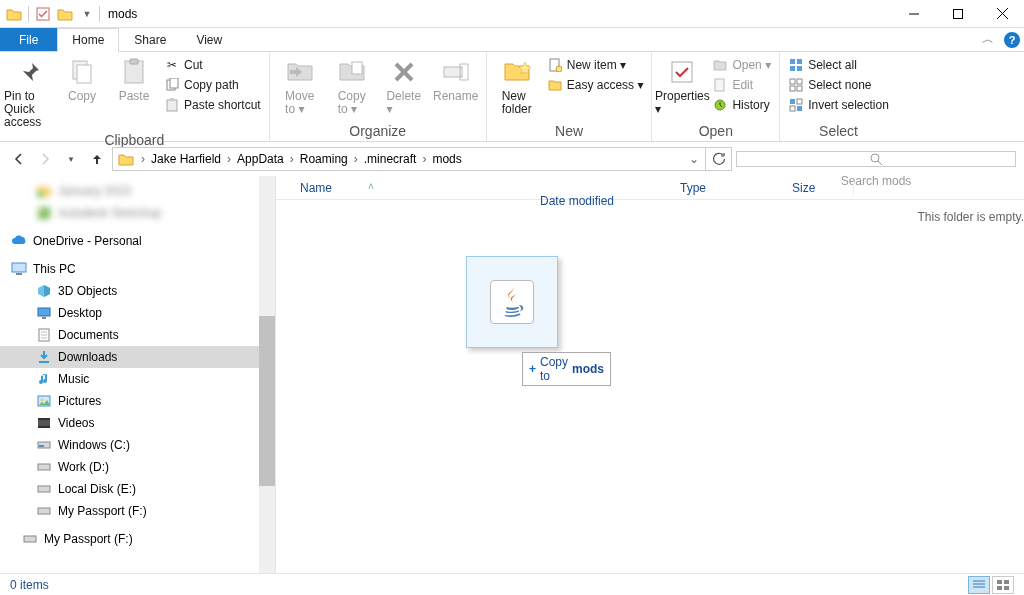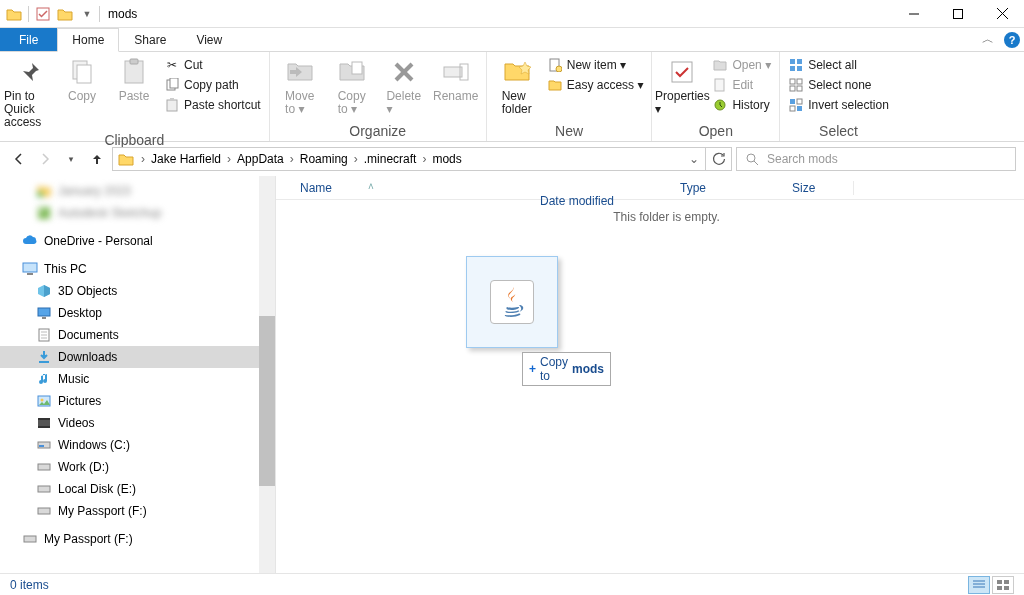--- a/index.html
+++ b/index.html
@@ -35,42 +35,42 @@
 
 .navrow { height: 34px; display: flex; align-items: center; gap: 4px; padding: 0 8px; }
 .navbtn { width: 22px; height: 22px; display: flex; align-items: center; justify-content: center; color: #555; }
 .navbtn.disabled { color: #c0c0c0; }
 .crumbbox { flex: 1; height: 24px; border: 1px solid #ccc; display: flex; align-items: center; padding: 0 2px; overflow: hidden; }
 .crumb-icon { width: 18px; height: 18px; display: flex; align-items: center; justify-content: center; margin: 0 2px; }
 .crumb { padding: 0 2px; white-space: nowrap; }
 .crumb-sep { color: #666; padding: 0 4px; }
 .crumbbox .flex { flex: 1; }
 .refresh { width: 26px; height: 24px; border: 1px solid #ccc; border-left: none; display: flex; align-items: center; justify-content: center; }
-.searchbox { width: 280px; height: 24px; border: 1px solid #ccc; display: flex; align-items: center; padding: 0 8px; color: #999; gap: 8px; }
+.searchbox { width: 280px; height: 16px; border: 1px solid #ccc; display: flex; align-items: center; padding: 0 8px; color: #999; gap: 8px; flex-direction: column; }
 
 .body { position: absolute; top: 176px; bottom: 22px; left: 0; right: 0; display: flex; }
 .tree { width: 276px; overflow: hidden; position: relative; border-right: 1px solid #e5e5e5; padding-top: 4px; }
 .tree .scroll-track { position: absolute; right: 0; top: 0; bottom: 0; width: 16px; background: #f0f0f0; }
 .tree .scroll-thumb { position: absolute; right: 0; top: 140px; width: 16px; height: 170px; background: #c1c1c1; }
 .tree-item { display: flex; align-items: center; height: 22px; padding-left: 22px; gap: 6px; color: #000; }
-.tree-item.section { padding-left: 22px; margin-top: 6px; }
+.tree-item.section { padding-left: 11px; margin-top: 6px; }
 .tree-item.child { padding-left: 36px; }
 .tree-item.selected { background: #d9d9d9; }
 .tree-item.subchild { padding-left: 22px; margin-top: 6px; }
 .tree-item.blur span { filter: blur(3px); color: #888; }
 .ticon { width: 16px; height: 16px; display: inline-flex; align-items: center; justify-content: center; }
 
 .content { flex: 1; display: flex; flex-direction: column; position: relative; }
 .headers { height: 24px; display: flex; align-items: center; border-bottom: 1px solid #eaeaea; color: #1a4d8f; padding-left: 16px; }
 .headers .col { padding: 0 8px; }
 .headers .col.name { width: 240px; display: flex; align-items: flex-start; gap: 36px; }
 .headers .col.date { width: 140px; margin-top: 27px; }
 .headers .col.type { width: 112px; }
 .headers .col.size { width: 70px; border-right: 1px solid #eaeaea; }
-.empty { text-align: center; color: #666; padding-top: 10px; padding-left: 33px; }
+.empty { text-align: right; color: #666; padding-top: 10px; padding-left: 33px; }
 
 .dragwrap { position: absolute; left: 190px; top: 80px; }
 .dragitem { width: 92px; height: 92px; border: 1px solid #9ecaf0; background: #eef6fd; display: flex; align-items: center; justify-content: center; box-shadow: 3px 3px 5px rgba(0,0,0,0.2); }
 .javaicon { width: 44px; height: 44px; border: 1px solid #bbb; border-radius: 4px; background: #fff; display: flex; align-items: center; justify-content: center; }
 .copytip { position: absolute; left: 56px; top: 96px; border: 1px solid #aaa; background: #fff; padding: 2px 6px; display: flex; align-items: center; gap: 4px; }
 .copytip .plus { color: #1267d0; font-weight: bold; }
 .copytip .prefix { color: #1a4d8f; }
 .copytip .bold { font-weight: 700; color: #1a4d8f; }
 
 .status { position: absolute; bottom: 0; left: 0; right: 0; height: 22px; display: flex; align-items: center; padding: 0 10px; color: #1a4d8f; border-top: 1px solid #e5e5e5; }

